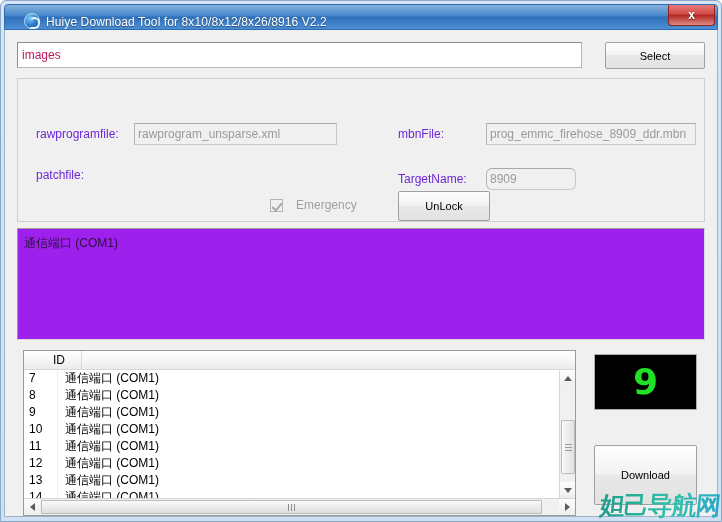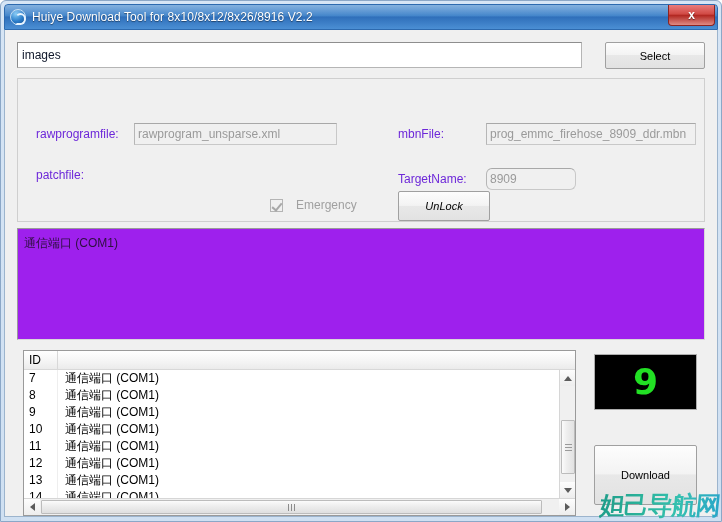--- a/index.html
+++ b/index.html
@@ -33,22 +33,22 @@
     height: 26px;
     border-radius: 4px 4px 0 0;
     background: linear-gradient(180deg,
         #4f8fd1 0%,
         #3e82c9 45%,
         #2f6fba 50%,
         #4b8fd4 100%);
     border: 1px solid #2d6aaf;
     box-sizing: border-box;
     display: flex;
-    align-items: center;
-    padding-left: 5px;
+    align-items: flex-end;
+    padding-left: 19px;
     overflow: hidden;
   }
   #title-bar::after{
     content:"";
     position:absolute; left:0; top:0; right:0; height:50%;
     background:linear-gradient(180deg,rgba(255,255,255,.30),rgba(255,255,255,0));
     pointer-events:none;
   }
   .app-icon {
     width: 16px; height: 16px;
@@ -116,21 +116,21 @@
     position: absolute;
     left: 0; top: 0;
     width: 565px; height: 26px;
     box-sizing: border-box;
     border: 1px solid #b5b5b5;
     border-top-color: #8e8e8e;
     border-left-color: #8e8e8e;
     background: #ffffff;
     font-family: "Liberation Sans", sans-serif;
     font-size: 12px;
-    color: #0f172a;
+    color: #be185d;
     padding: 0 4px;
     line-height: 24px;
     white-space: nowrap;
     overflow: hidden;
   }
   .win-button {
     box-sizing: border-box;
     border: 1px solid #a0a0a0;
     border-radius: 2px;
     background: linear-gradient(180deg,#fdfdfd 0%, #f3f3f3 48%, #e8e8e8 50%, #e2e2e2 100%);
@@ -213,21 +213,21 @@
     border-width: 0 2px 2px 0;
     transform: rotate(40deg);
   }
   #emergency-label {
     font-size: 12px;
     color: #a0a0a0;
   }
   #unlock-button {
     position: absolute;
     left: 380px; top: 112px;
-    width: 92px; height: 30px; font-style: italic;
+    width: 92px; height: 30px;
   }
 
   
   #status-panel {
     position: absolute;
     left: 12px; top: 198px;
     right: 12px;
     height: 112px;
     box-sizing: border-box;
     border: 1px solid #9a9a9a;
@@ -262,20 +262,21 @@
     box-sizing: border-box;
   }
   .col-head {
     font-size: 12px;
     color: #000000;
     line-height: 18px;
     padding-left: 5px;
     box-sizing: border-box;
     border-right: 1px solid #d8d8d8;
     white-space: nowrap;
+    margin-left: 24px;
   }
   .col-id   { width: 34px; }
   .col-info { width: 499px; }
 
   #list-body {
     position: absolute;
     left: 0; top: 19px;
     right: 16px;
     bottom: 17px;
     overflow: hidden;

